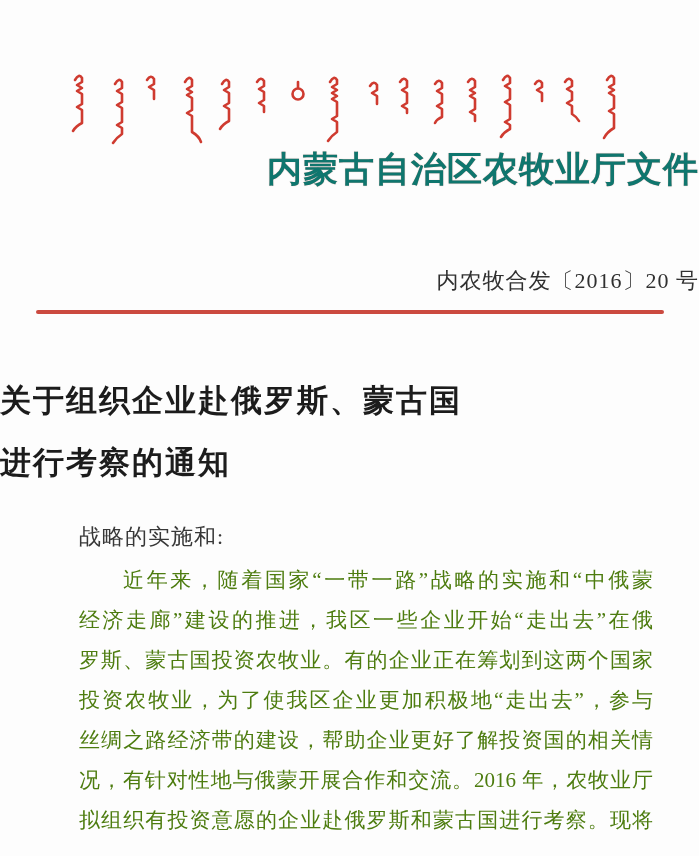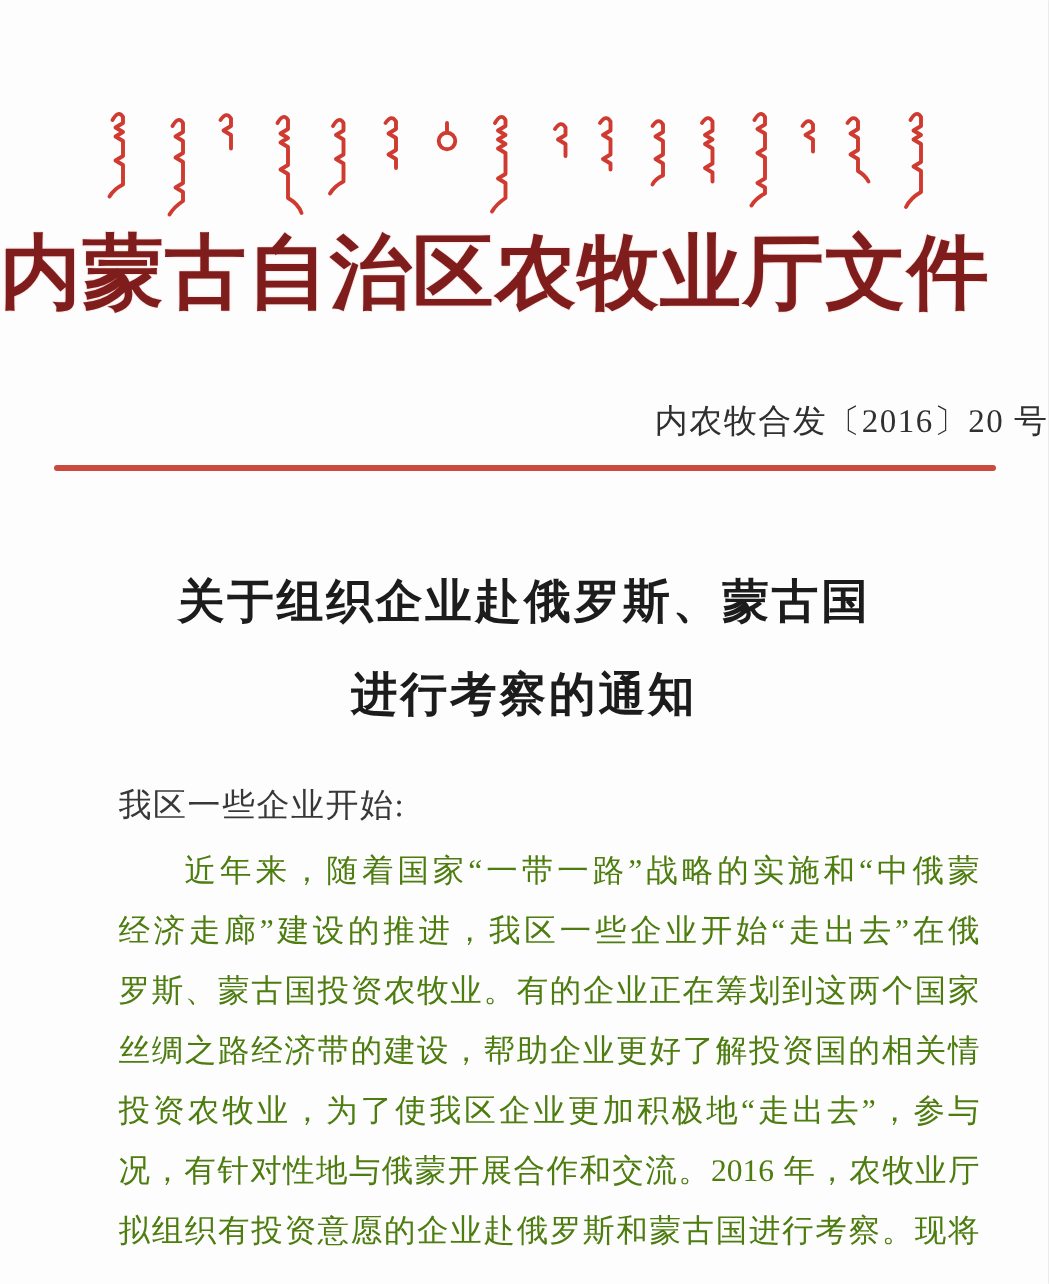--- a/index.html
+++ b/index.html
@@ -11,42 +11,42 @@
     font-family:"Liberation Serif","DejaVu Serif",serif;
     overflow:hidden;
     box-shadow:0 0 4px rgba(0,0,0,.15);
   }
   .mongolian {
     position:absolute; top:70px; left:54px;
     width:592px; height:82px;
   }
   .agency-title {
     position:absolute; top:146px; left:0; width:100%;
-    text-align:left;
-    font-size:54px; font-weight:700;
-    color:#7f1d1d;
+    text-align:right;
+    font-size:35px; font-weight:700;
+    color:#0f766e;
     letter-spacing:1px;
     white-space:nowrap;
     text-shadow:0 0 1px rgba(206,57,44,.45);
   }
   .doc-number {
     position:absolute; top:266px; left:0; width:100%;
     text-align:right;
     font-size:22px; color:#303030;
     letter-spacing:1px;
   }
   .red-divider {
     position:absolute; top:310px; left:36px;
     width:628px; height:4px;
     background:#cb4a40;
     border-radius:2px;
   }
   .doc-title {
     position:absolute; top:370px; left:0; width:100%;
-    text-align:center;
+    text-align:left;
     font-size:31px; font-weight:700;
     color:#1c1c1c;
     letter-spacing:2px;
     line-height:62px;
   }
   .salutation {
     position:absolute; top:522px; left:79px;
     font-size:22px; color:#383838;
     letter-spacing:1px;
   }
@@ -95,25 +95,25 @@
 
   <div class="doc-number">内农牧合发〔2016〕20 号</div>
 
   <div class="red-divider"></div>
 
   <div class="doc-title">
     <div>关于组织企业赴俄罗斯、蒙古国</div>
     <div>进行考察的通知</div>
   </div>
 
-  <div class="salutation">我区一些企业开始:</div>
+  <div class="salutation">战略的实施和:</div>
 
   <div class="paragraph">
     <div class="bline indent">近年来，随着国家“一带一路”战略的实施和“中俄蒙</div>
     <div class="bline">经济走廊”建设的推进，我区一些企业开始“走出去”在俄</div>
     <div class="bline">罗斯、蒙古国投资农牧业。有的企业正在筹划到这两个国家</div>
+    <div class="bline">投资农牧业，为了使我区企业更加积极地“走出去”，参与</div>
     <div class="bline">丝绸之路经济带的建设，帮助企业更好了解投资国的相关情</div>
-    <div class="bline">投资农牧业，为了使我区企业更加积极地“走出去”，参与</div>
     <div class="bline">况，有针对性地与俄蒙开展合作和交流。2016 年，农牧业厅</div>
     <div class="bline">拟组织有投资意愿的企业赴俄罗斯和蒙古国进行考察。现将</div>
   </div>
 
 </div>
 
 </body></html>

